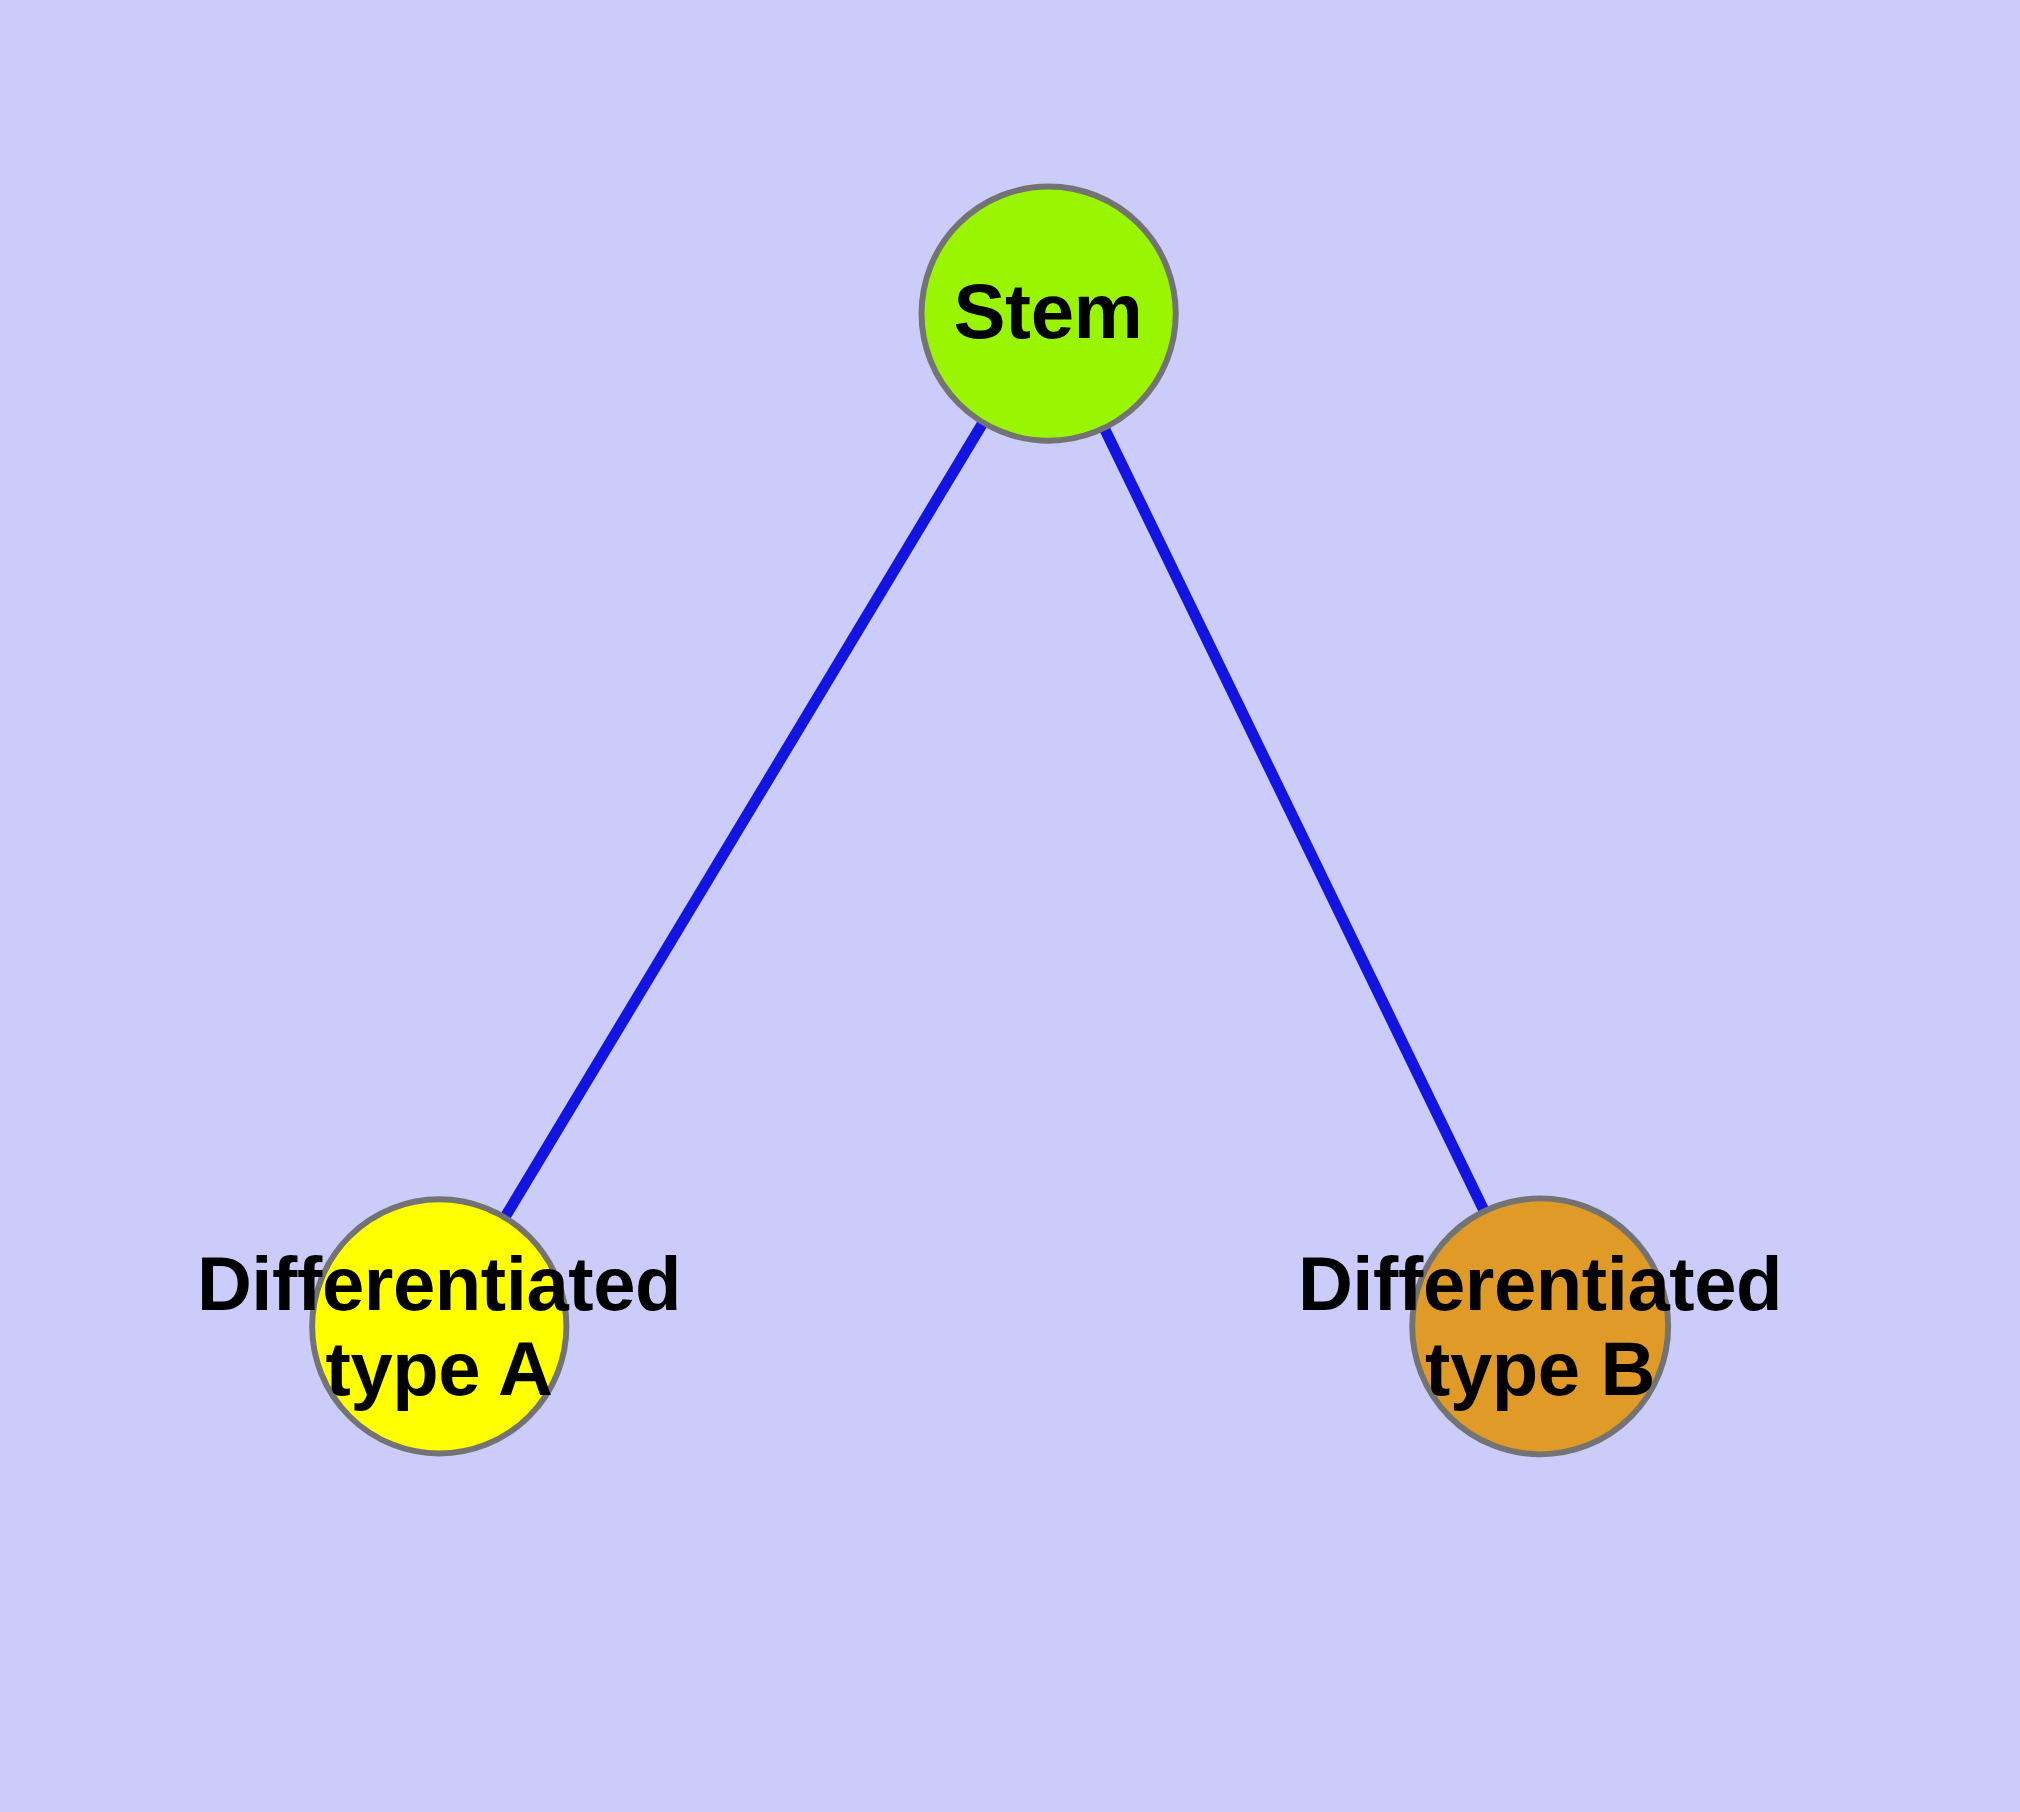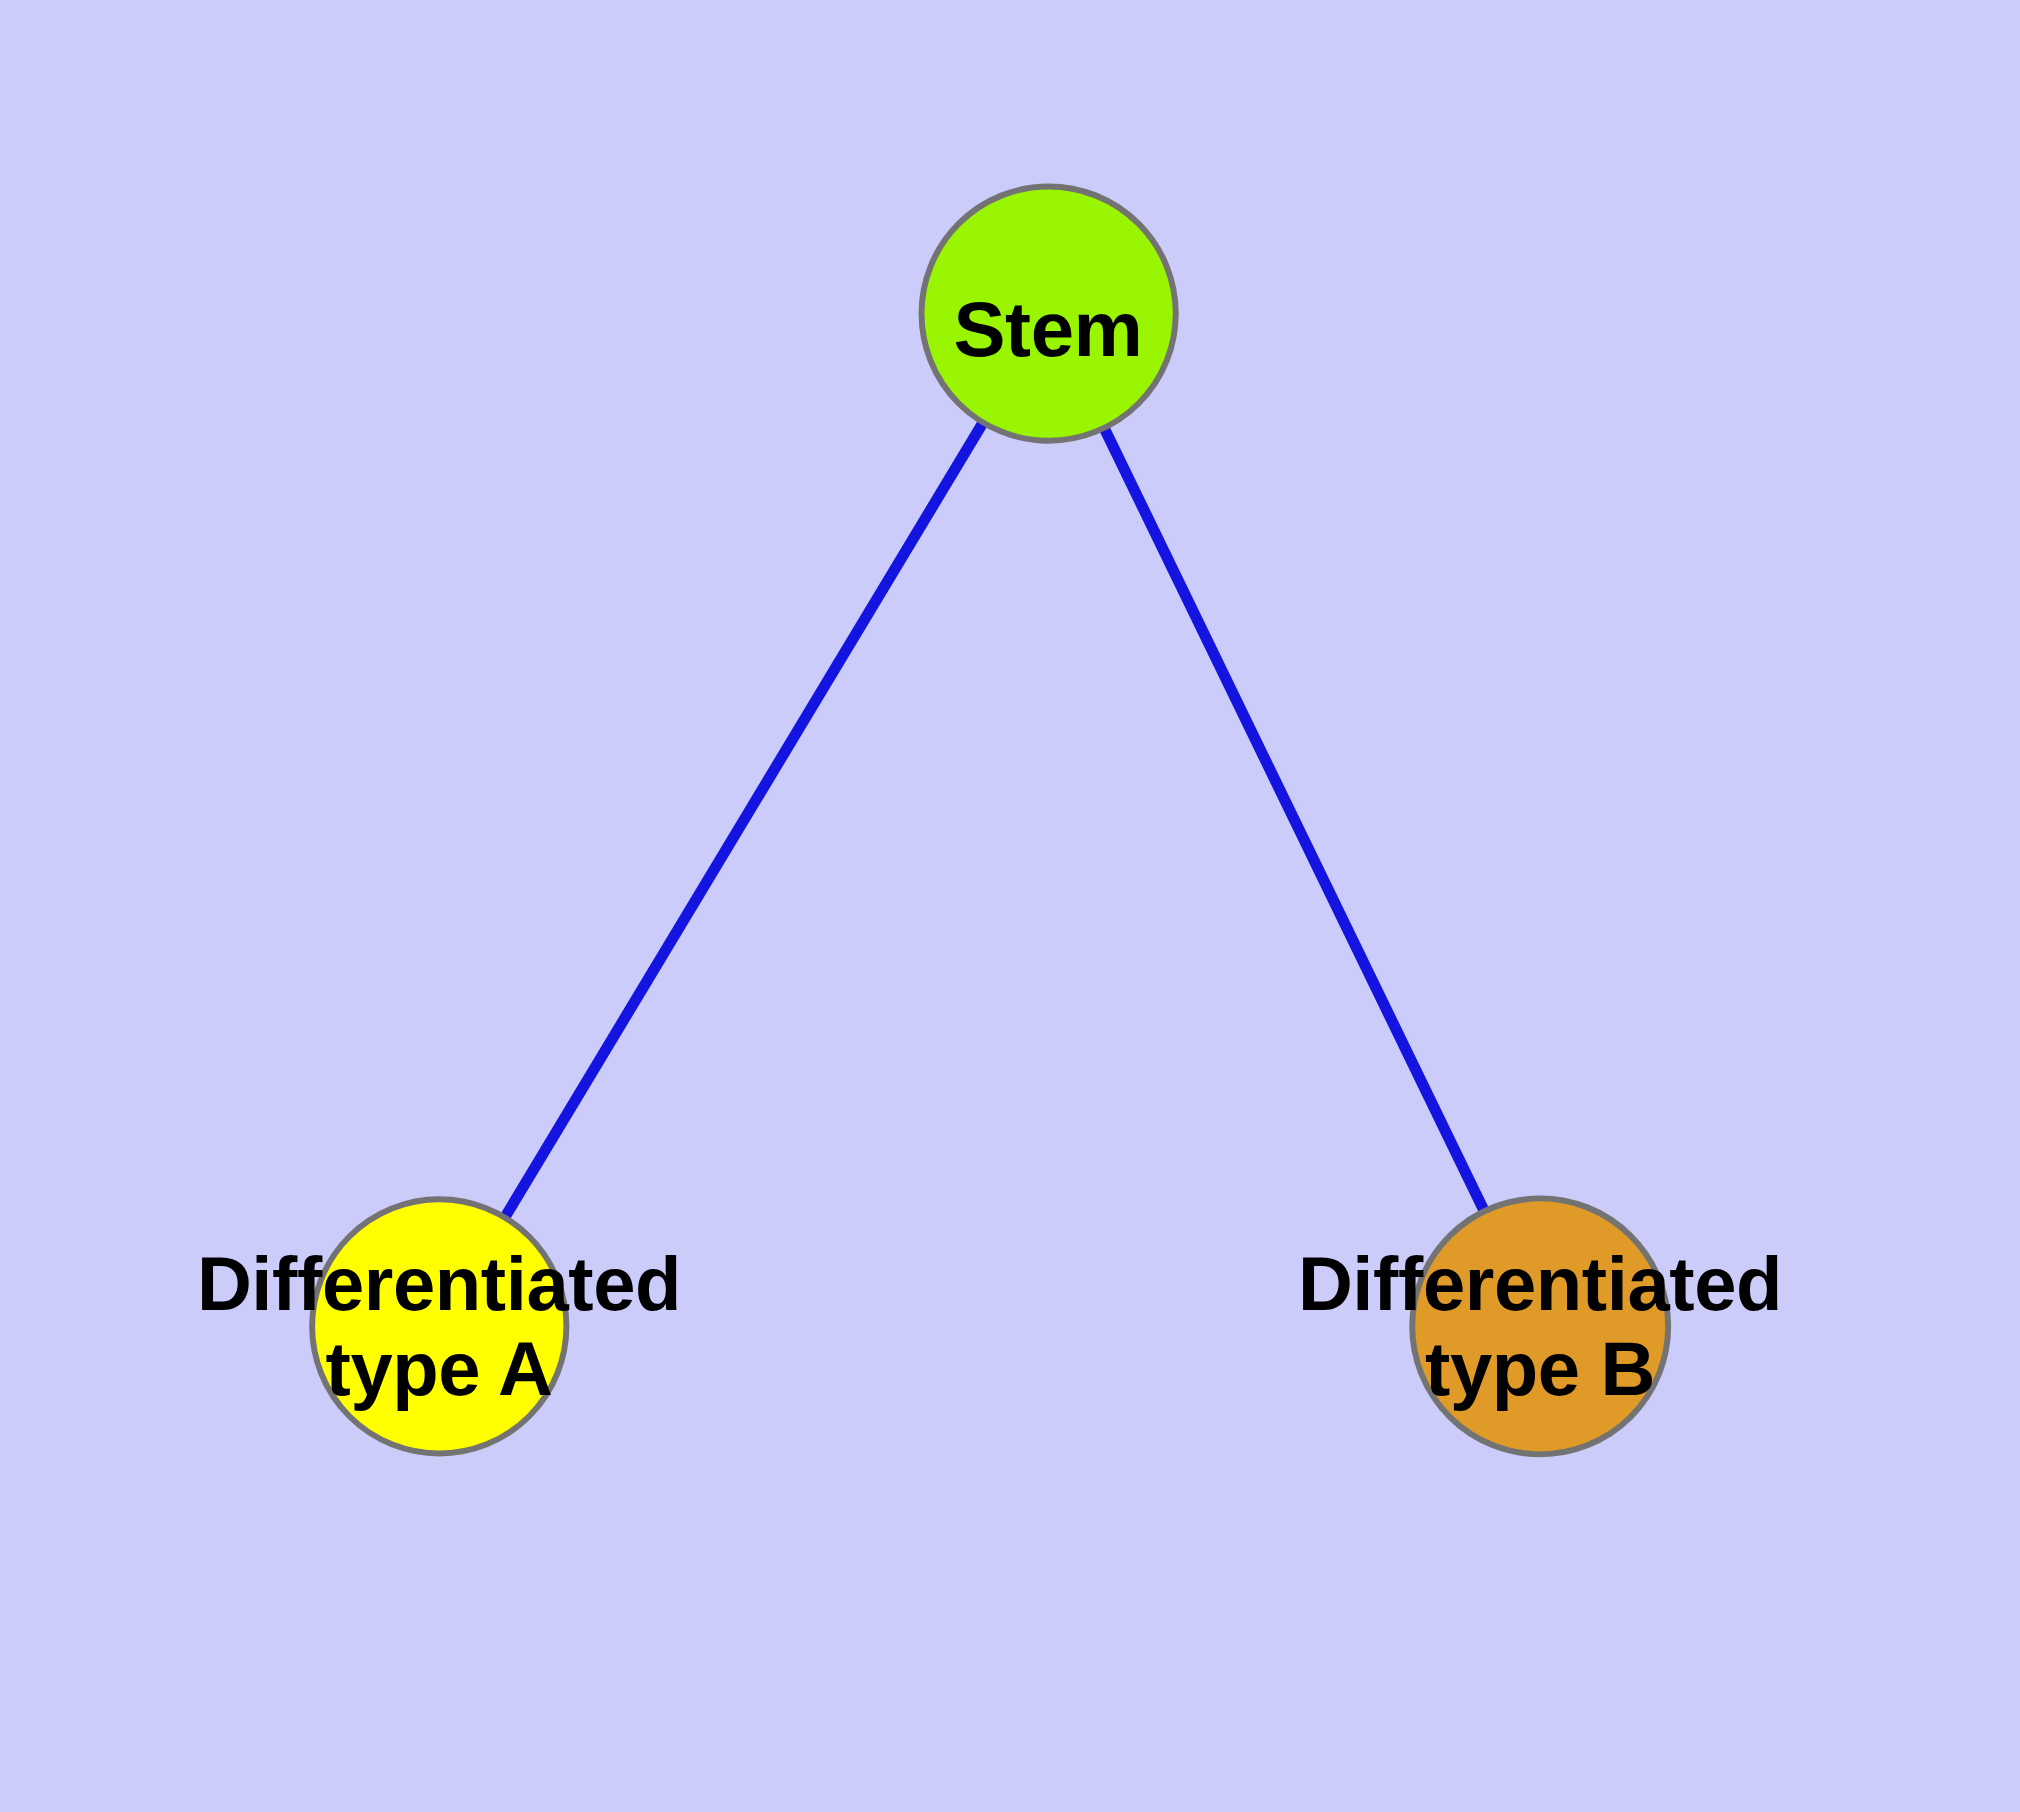--- a/index.html
+++ b/index.html
@@ -50,20 +50,20 @@
       <line class="edge-line" x1="1237" y1="370" x2="1817" y2="1565" stroke="#1414e0" stroke-width="13"></line>
     </g>
 
     <g>
       <circle cx="518" cy="1565" r="150" fill="#ffff00" stroke="#737373" stroke-width="7"></circle>
       <circle cx="1817" cy="1565" r="151" fill="#e09a28" stroke="#737373" stroke-width="7"></circle>
       <circle cx="1237" cy="370" r="150" fill="#9af502" stroke="#737373" stroke-width="7"></circle>
     </g>
   </svg>
 
-  <div class="node-label label-stem" style="left: 1048px; top: 330px; font-size: 78px; color: rgb(0, 0, 0);">Stem</div>
+  <div class="node-label label-stem" style="left: 1048px; top: 312px; font-size: 78px; color: rgb(0, 0, 0);">Stem</div>
   <div class="node-label label-diff" style="left: 439px; top: 1326px; font-size: 76px; color: rgb(0, 0, 0);">Differentiated
 type A</div>
   <div class="node-label label-diff" style="left: 1540px; top: 1326px; font-size: 76px; color: rgb(0, 0, 0);">Differentiated
 type B</div>
 
 </div>
 
 
 </body></html>

